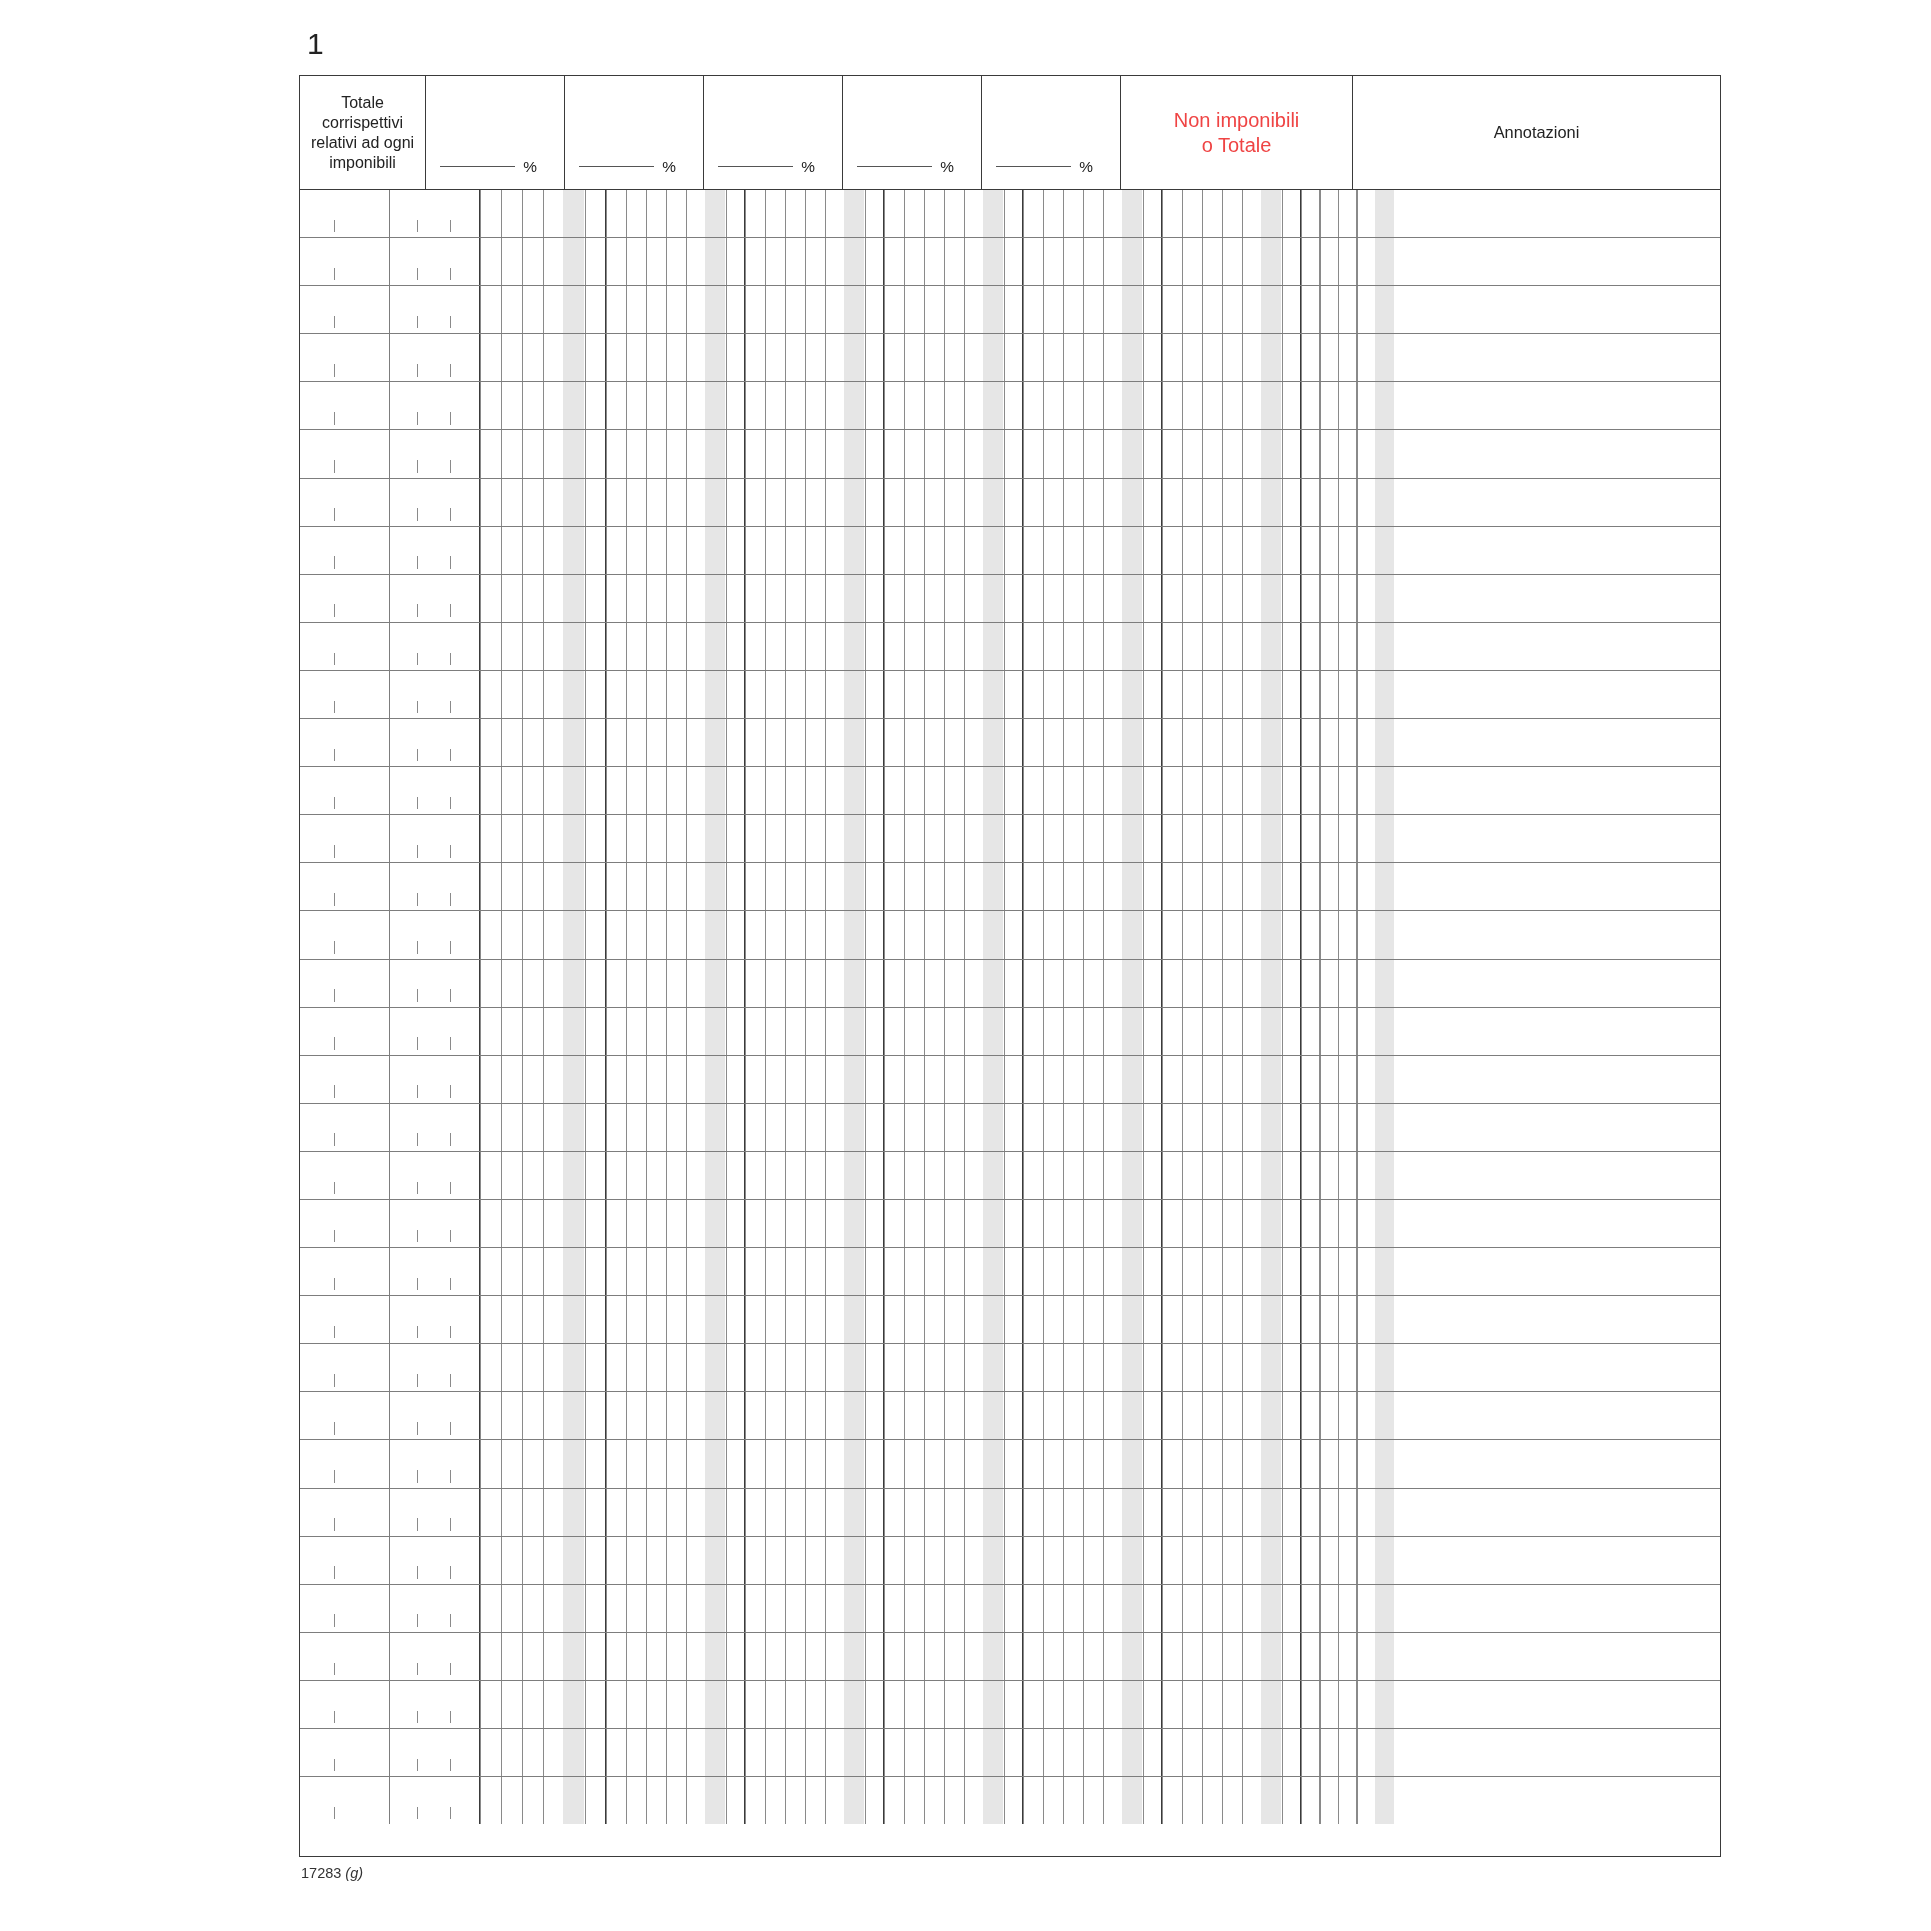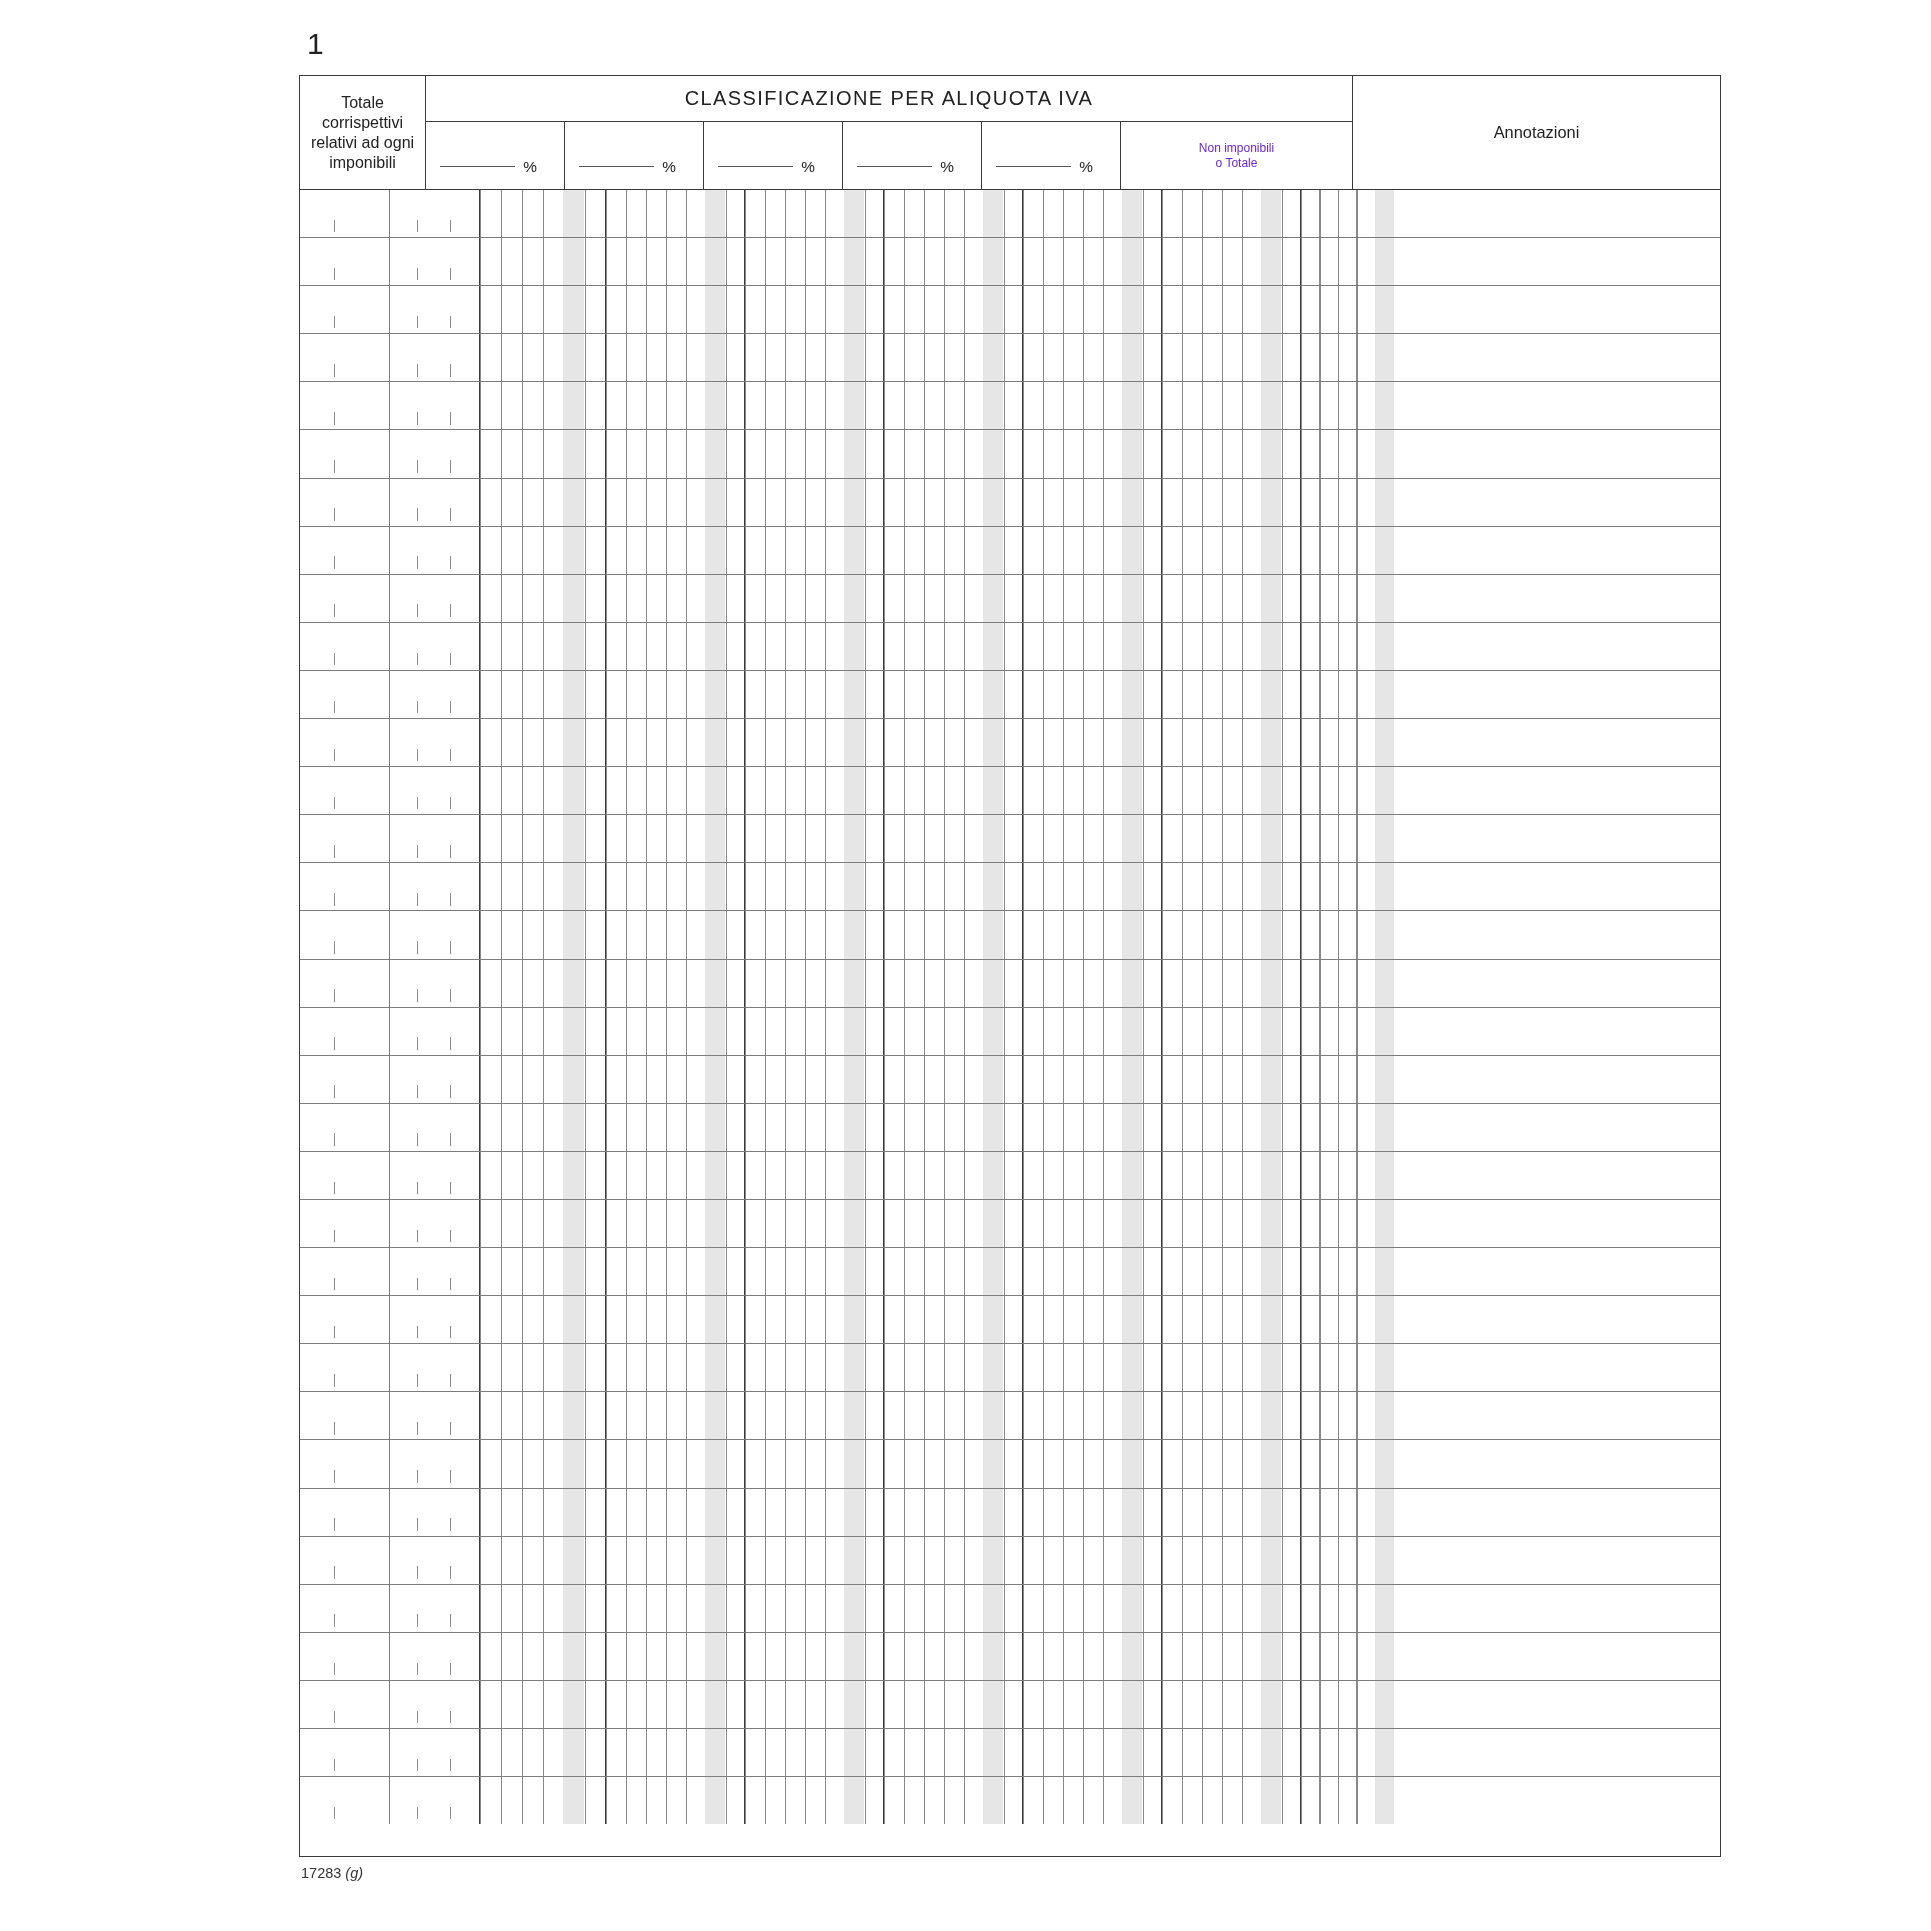--- a/index.html
+++ b/index.html
@@ -140,23 +140,23 @@
     font-size: 15.4px;
     color: #222;
   }
   .nonimp-cell {
     flex: 1;
     box-sizing: border-box;
     display: flex;
     align-items: center;
     justify-content: center;
     text-align: center;
-    font-size: 12px;
+    font-size: 20px;
     line-height: 1.25;
-    color: #6d28d9;
+    color: #ef4444;
   }
 
   
   .col-annot {
     flex: 1;
     box-sizing: border-box;
     display: flex;
     align-items: center;
     justify-content: center;
     font-size: 16.4px;
@@ -279,21 +279,20 @@
     <div class="col-totale">
       <span>
         <span>Totale</span><br>
         <span>corrispettivi</span><br>
         <span>relativi ad ogni</span><br>
         <span>imponibili</span>
       </span>
     </div>
 
     <div class="col-classif">
-      <div class="title">CLASSIFICAZIONE  PER  ALIQUOTA  IVA</div>
       <div class="subrow">
         <div class="rate-cell">
           <div class="rate-line"></div>
           <div class="pct">%</div>
         </div>
         <div class="rate-cell">
           <div class="rate-line"></div>
           <div class="pct">%</div>
         </div>
         <div class="rate-cell">

